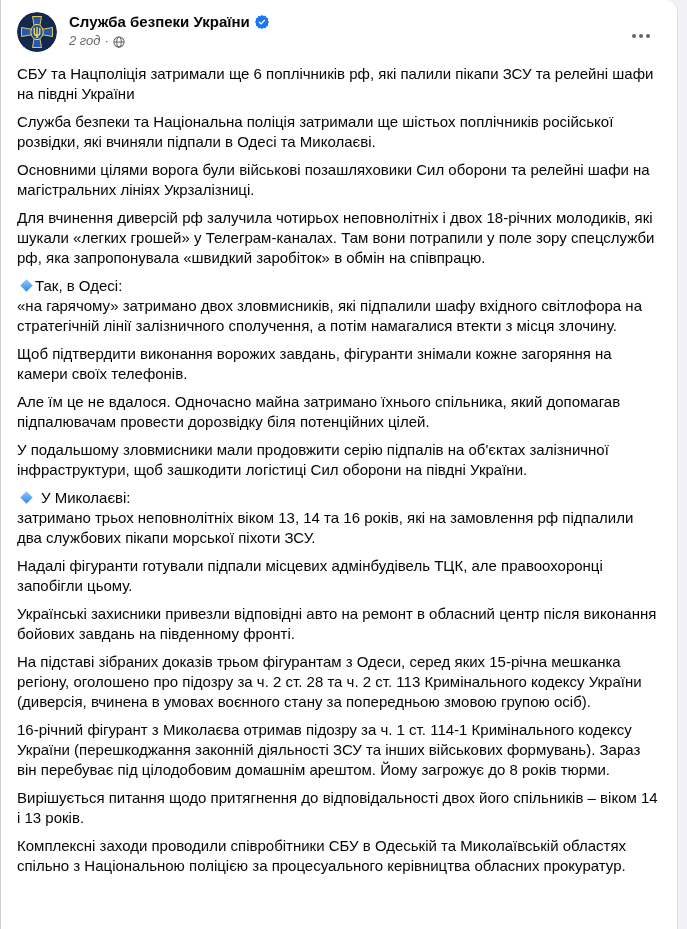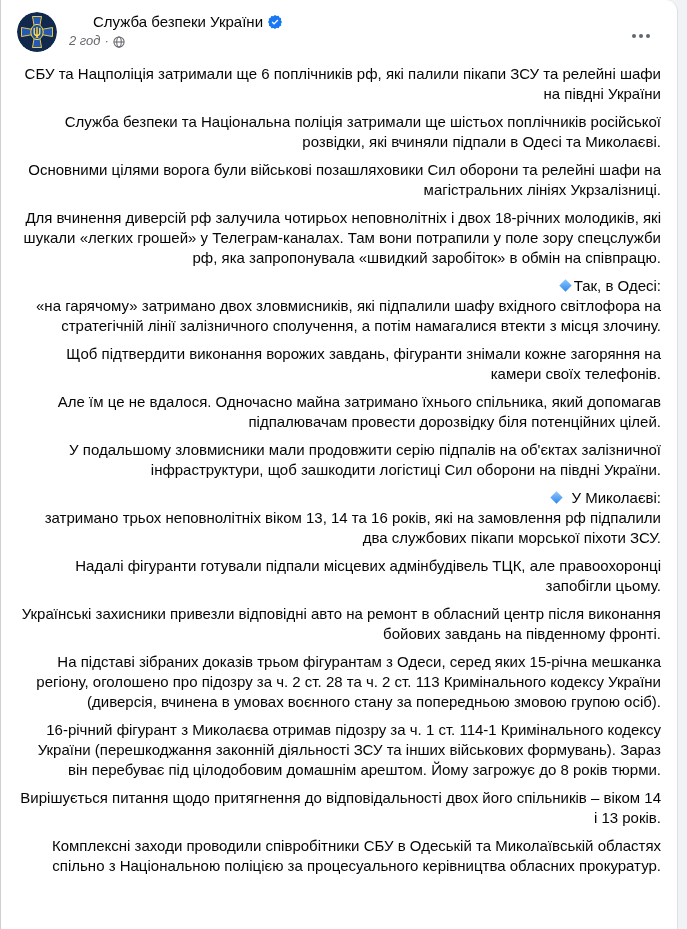--- a/index.html
+++ b/index.html
@@ -43,25 +43,24 @@
     flex-direction: column;
   }
   .name-row {
     display: flex;
     align-items: center;
     gap: 5px;
     line-height: 19px;
   }
   .page-name {
     font-size: 15px;
-    font-weight: 400;
+    font-weight: 700;
     color: #050505;
     cursor: pointer;
     white-space: nowrap;
-    margin-left: 24px;
   }
   .verified {
     width: 14px; height: 14px;
     display: inline-block;
   }
   .meta-row {
     display: flex;
     align-items: center;
     gap: 4px;
     margin-top: 2px;
@@ -93,21 +92,21 @@
     background: #606770;
     display: block;
   }
   
   .post-body {
     padding: 12px 16px 8px 16px;
     font-size: 15px;
     line-height: 20px;
     color: #050505;
   }
-  .para { margin: 0 0 8px 0; text-align: right; }
+  .para { margin: 0 0 8px 0; }
   .para:last-child { margin-bottom: 2px; }
   .diamond {
     width: 13px; height: 13px;
     display: inline-block;
     vertical-align: -1px;
     margin-left: 3px;
   }
   .gap-tight .diamond { margin-right: 2px; }
   .gap-wide  .diamond { margin-right: 8px; }
 </style>

